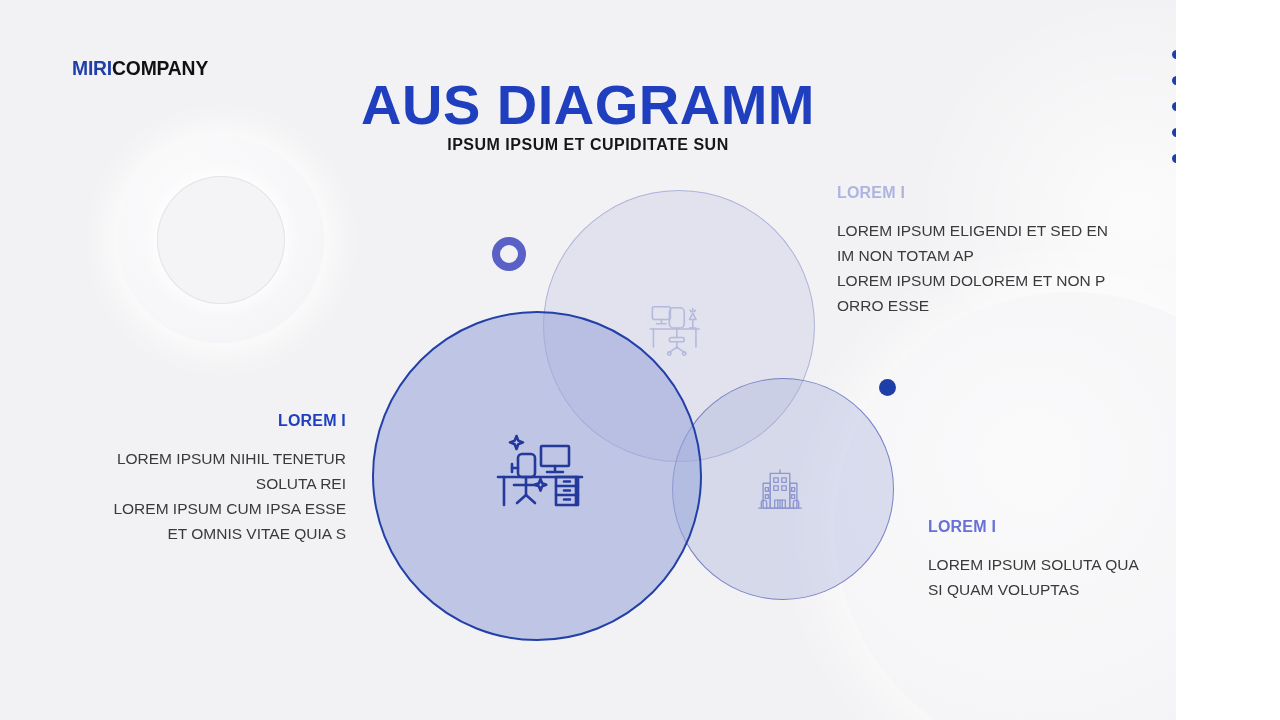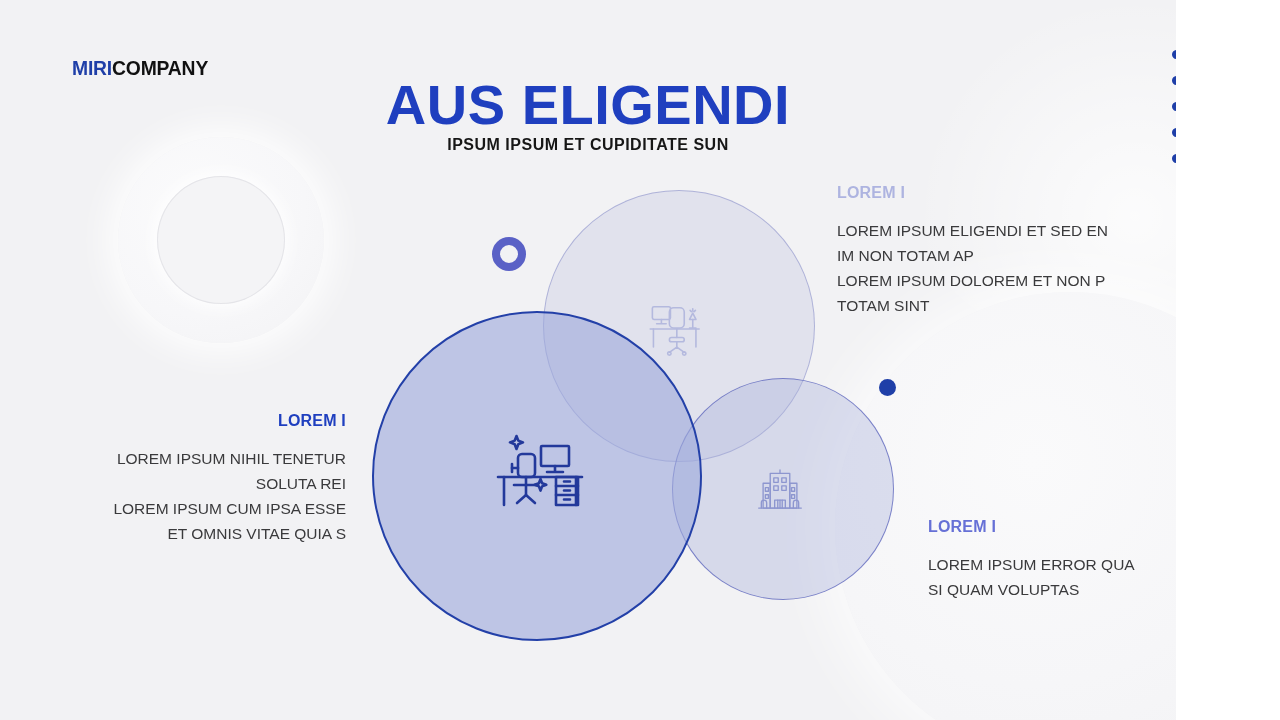--- a/index.html
+++ b/index.html
@@ -243,21 +243,21 @@
     <div class="bg-sheen"></div>
     <div class="bg-blob-right"></div>
     <div class="bg-blob-left-outer"></div>
     <div class="bg-blob-left-inner"></div>
   </div>
 
   <div class="logo">
     <span class="mark-a">MIRI</span><span class="mark-b">COMPANY</span>
   </div>
 
-  <div class="title">AUS ELIGENDI</div>
+  <div class="title">AUS DIAGRAMM</div>
   <div class="subtitle">IPSUM IPSUM ET CUPIDITATE SUN</div>
 
   <div class="dot-grid">
     <i></i>
       <i></i>
     <i></i>
       <i></i>
     <i></i>
       <i></i>
     <i></i>
@@ -344,24 +344,24 @@
 SOLUTA REI
 LOREM IPSUM CUM IPSA ESSE
 ET OMNIS VITAE QUIA S</p>
   </div>
 
   <div class="block block-topright">
     <h3>LOREM I</h3>
     <p>LOREM IPSUM ELIGENDI ET SED EN
 IM NON TOTAM AP
 LOREM IPSUM DOLOREM ET NON P
-TOTAM SINT</p>
+ORRO ESSE</p>
   </div>
 
   <div class="block block-bottomright">
     <h3>LOREM I</h3>
-    <p>LOREM IPSUM ERROR QUA
+    <p>LOREM IPSUM SOLUTA QUA
 SI QUAM VOLUPTAS</p>
   </div>
 
   <div class="page-number">8</div>
 
 </div>
 
 </body></html>

